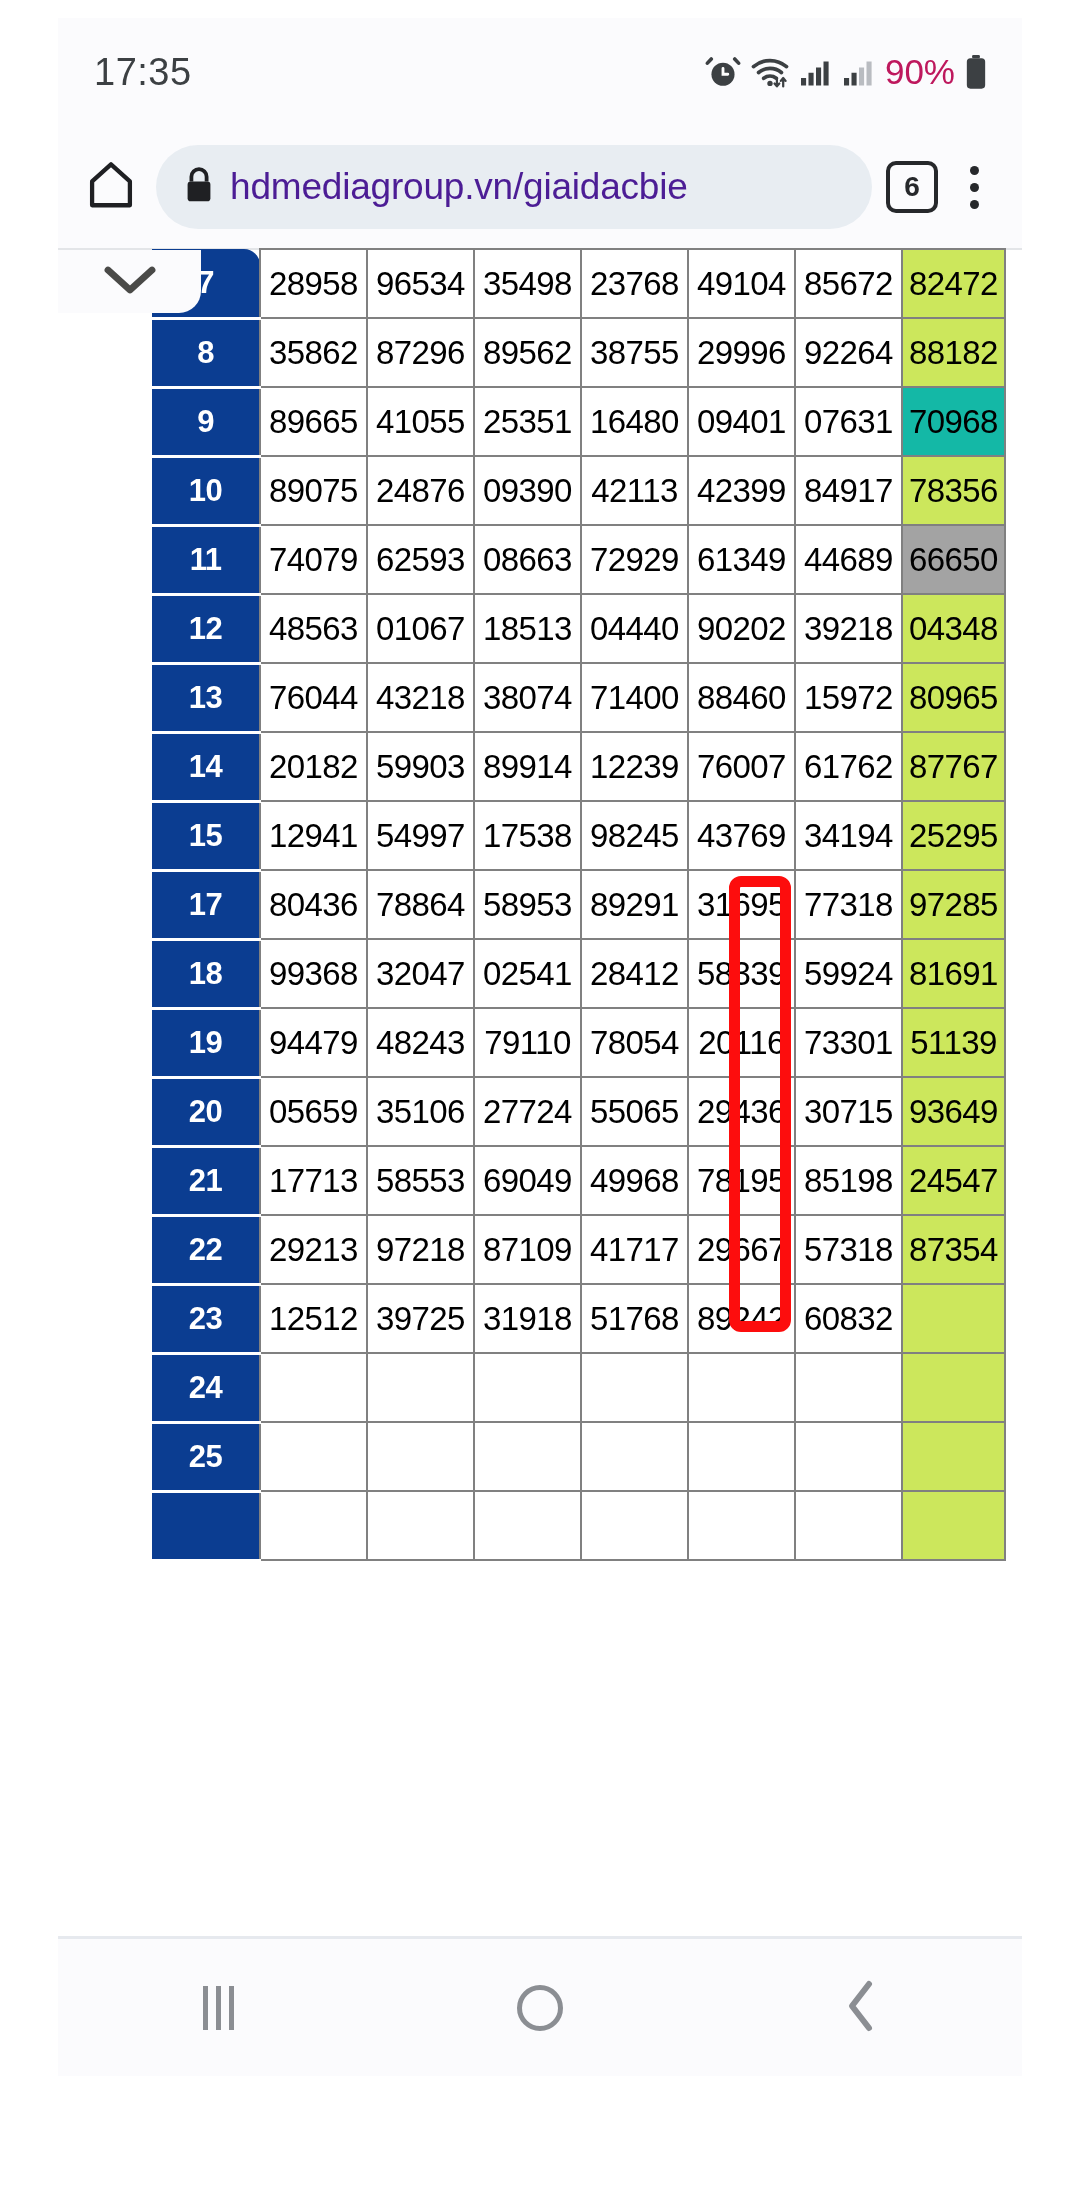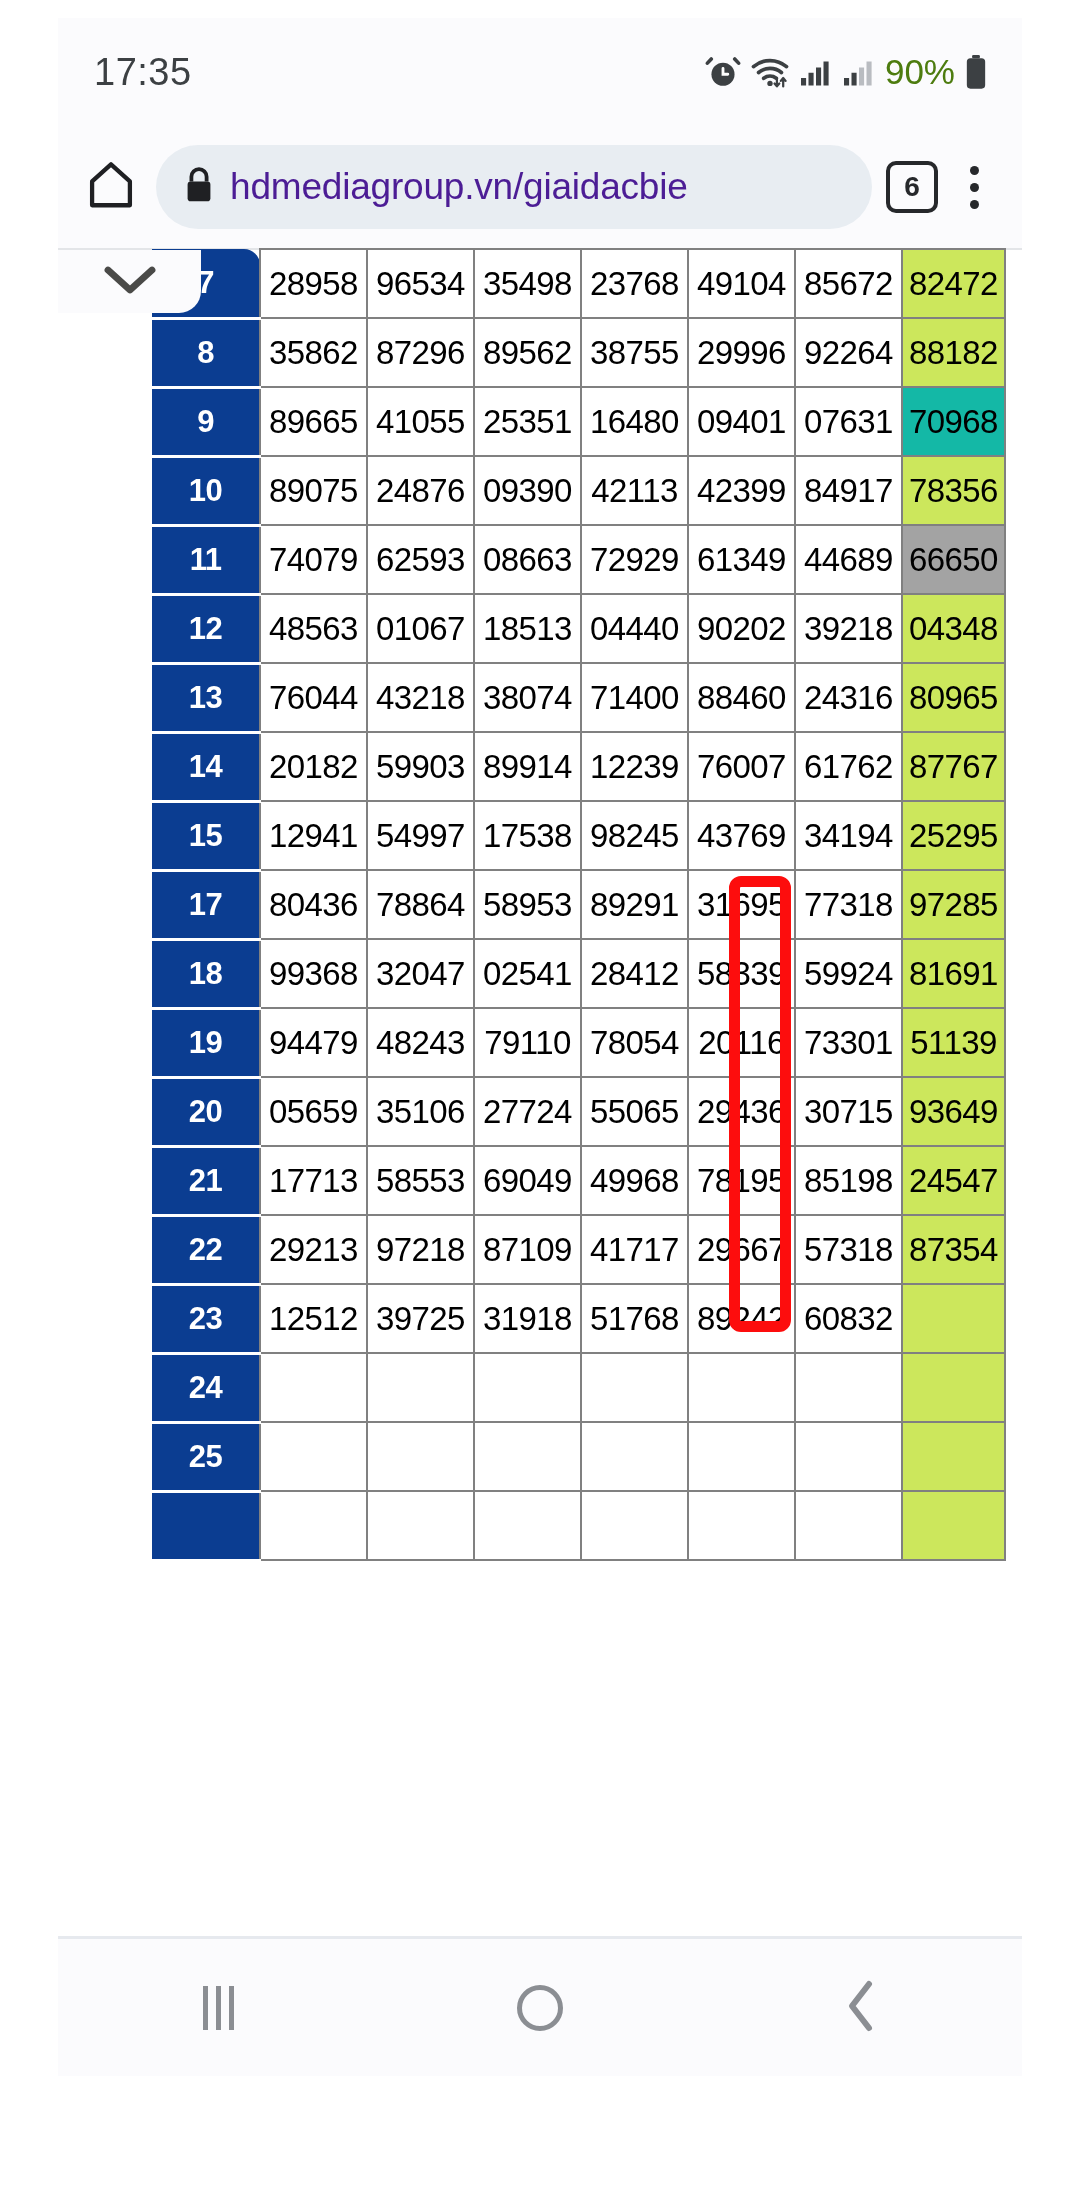--- a/index.html
+++ b/index.html
@@ -46,21 +46,21 @@
     font-family: "Liberation Sans", sans-serif;
   }
   .status-right {
     display: flex;
     align-items: center;
     gap: 9px;
   }
   .status-right svg { display: block; }
   .battery-pct {
     font-size: 35px;
-    color: #4d7c0f;
+    color: #be185d;
     letter-spacing: 0px;
     text-align: center;
   }
 
   
   .browser-bar {
     position: absolute;
     left: 0; top: 108px;
     width: 964px; height: 122px;
     background: #fbfbfd;
@@ -393,21 +393,21 @@
               <td class="num">39218</td>
               <td class="last" style="background: rgb(204, 231, 92);">04348</td>
             </tr>
             <tr>
               <td class="idx" style="background: rgb(11, 61, 145);">13</td>
               <td class="num">76044</td>
               <td class="num">43218</td>
               <td class="num">38074</td>
               <td class="num">71400</td>
               <td class="num">88460</td>
-              <td class="num">24316</td>
+              <td class="num">15972</td>
               <td class="last" style="background: rgb(204, 231, 92);">80965</td>
             </tr>
             <tr>
               <td class="idx" style="background: rgb(11, 61, 145);">14</td>
               <td class="num">20182</td>
               <td class="num">59903</td>
               <td class="num">89914</td>
               <td class="num">12239</td>
               <td class="num">76007</td>
               <td class="num">61762</td>

